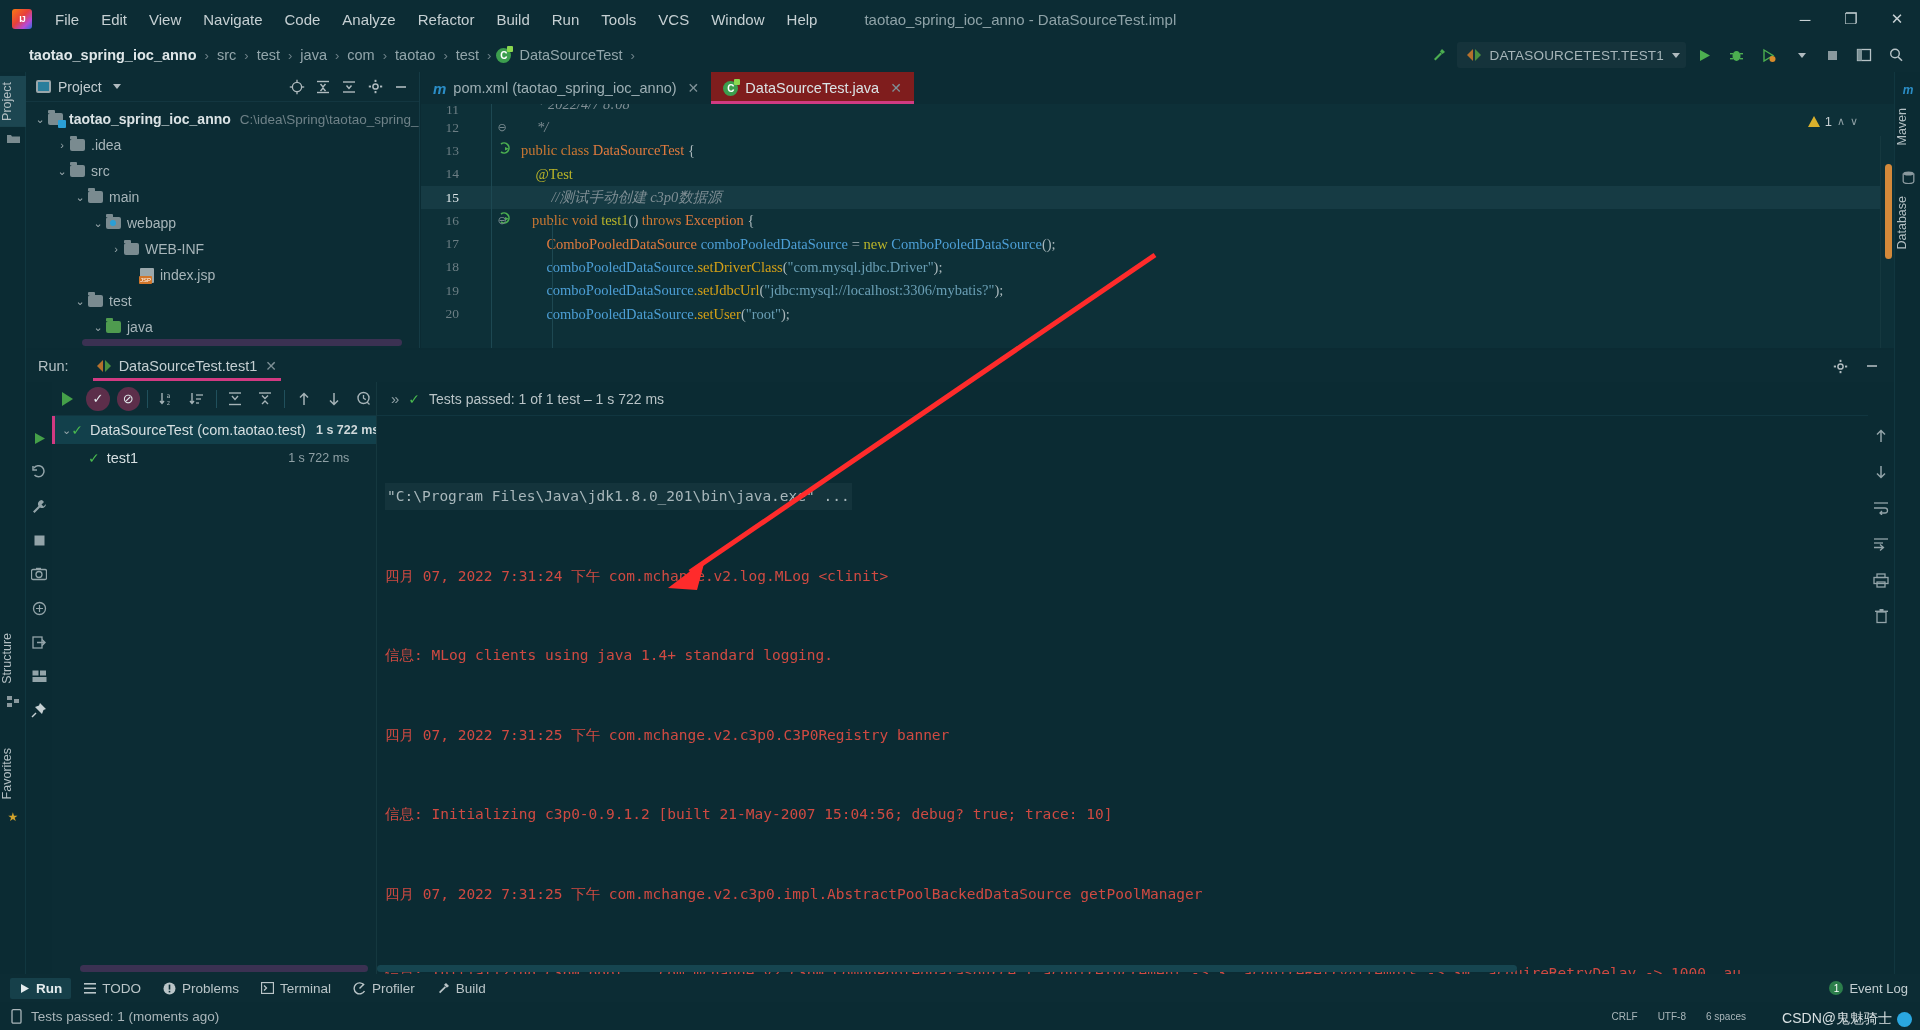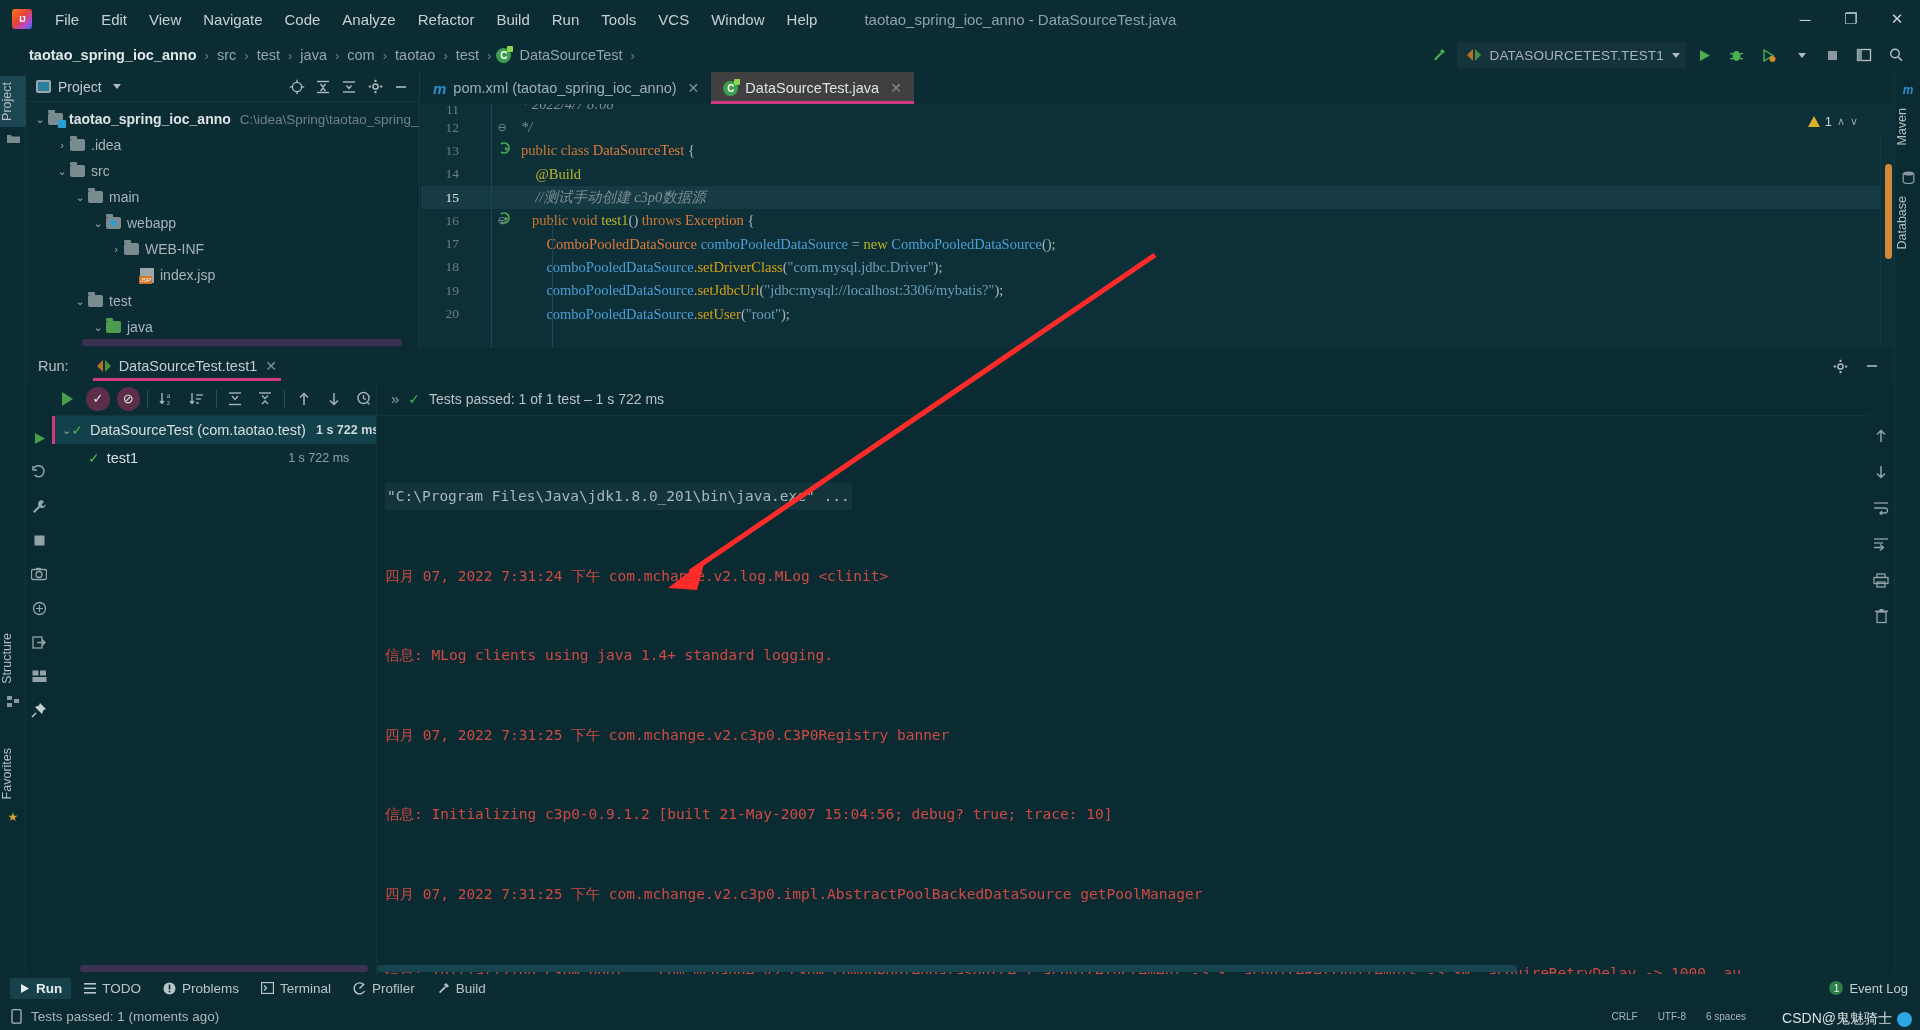--- a/index.html
+++ b/index.html
@@ -161,21 +161,21 @@
   
   .editor-area {
     position: absolute; top: 72px; left: 421px; right: 26px; height: 276px;
     background: #0d3038;
   }
   .tabbar { height: 32px; display: flex; align-items: stretch; background: #0c2c34; }
   .etab {
     display: flex; align-items: center; gap: 7px; padding: 0 12px;
     font-size: 14.5px; color: #9fb0b5; position: relative; white-space: nowrap;
   }
-  .etab.active { background: #404040; color: #dbe4e6; }
+  .etab.active { background: #7f1d1d; color: #dbe4e6; }
   .etab.active::after {
     content: ""; position: absolute; left: 0; right: 0; bottom: 0; height: 3px;
     background: #d13a82;
   }
   .etab .x { color: #7f9197; font-size: 14px; margin-left: 4px; }
   .m-ico { color: #2b8ec7; font-style: italic; font-weight: bold; font-size: 15px; }
   .c-ico {
     width: 15px; height: 15px; border-radius: 50%; background: #3c9e4e; position: relative; flex: 0 0 15px;
   }
   .c-ico::after {
@@ -198,21 +198,21 @@
     width: 48px; text-align: right; padding-right: 10px; color: #6c7e84; font-size: 13.5px;
     flex: 0 0 48px;
   }
   .code-line.hl .gutter-no { color: #dfe8ea; }
   .gutter-run { width: 22px; flex: 0 0 22px; text-align: center; color: #4caf50; font-size: 12px; }
   .gutter-fold { width: 22px; flex: 0 0 22px; text-align: center; color: #76888e; font-size: 11px; }
   .code-txt { padding-left: 8px; }
   .k { color: #cc7832; }       
   .kk { color: #e07a3e; }      
   .ann { color: #bbb529; }
-  .cm { color: #7f8e94; font-style: italic; }
+  .cm { color: #7f8e94; font-style: italic; margin-left: 16px; }
   .str { color: #6a9fb5; }
   .mth { color: #d4a017; }
   .var { color: #4d9fd6; }
   .pl { color: #a9b7bb; }
 
   .code-scroll-v {
     position: absolute; right: 2px; top: 60px; width: 7px; height: 95px;
     background: #d4893a; border-radius: 4px;
   }
   .code-indent-line {
@@ -377,21 +377,21 @@
       <div class="menu-item">Code</div>
       <div class="menu-item">Analyze</div>
       <div class="menu-item">Refactor</div>
       <div class="menu-item">Build</div>
       <div class="menu-item">Run</div>
       <div class="menu-item">Tools</div>
       <div class="menu-item">VCS</div>
       <div class="menu-item">Window</div>
       <div class="menu-item">Help</div>
     </div>
-    <div class="win-title">taotao_spring_ioc_anno - DataSourceTest.java</div>
+    <div class="win-title">taotao_spring_ioc_anno - DataSourceTest.impl</div>
     <div class="win-ctrl" style="right:0;">
       <div class="win-btn">─</div>
       <div class="win-btn">❐</div>
       <div class="win-btn close">✕</div>
     </div>
   </div>
 
   <div class="navbar">
     <div class="crumbs">
       <span class="crumb strong">taotao_spring_ioc_anno</span>
@@ -640,21 +640,21 @@
             </svg>
         </span>
         <span class="gutter-fold"></span>
         <span class="code-txt"><span class="k">public class </span><span class="kk">DataSourceTest</span><span class="pl"> {</span></span>
       </div>
 
       <div class="code-line">
         <span class="gutter-no">14</span>
         <span class="gutter-run"></span>
         <span class="gutter-fold"></span>
-        <span class="code-txt">    <span class="ann">@Build</span></span>
+        <span class="code-txt">    <span class="ann">@Test</span></span>
       </div>
 
       <div class="code-line hl">
         <span class="gutter-no">15</span>
         <span class="gutter-run"></span>
         <span class="gutter-fold"></span>
         <span class="code-txt">    <span class="cm">//测试手动创建 c3p0数据源</span></span>
       </div>
 
       <div class="code-line">

